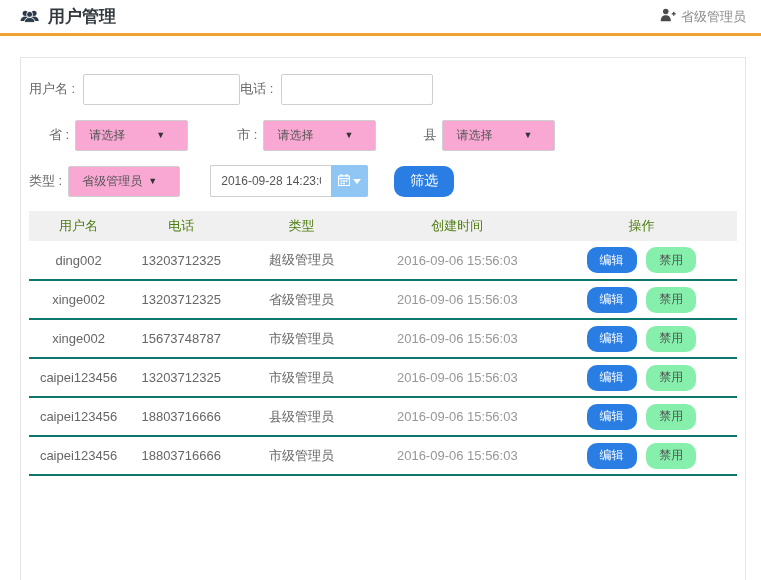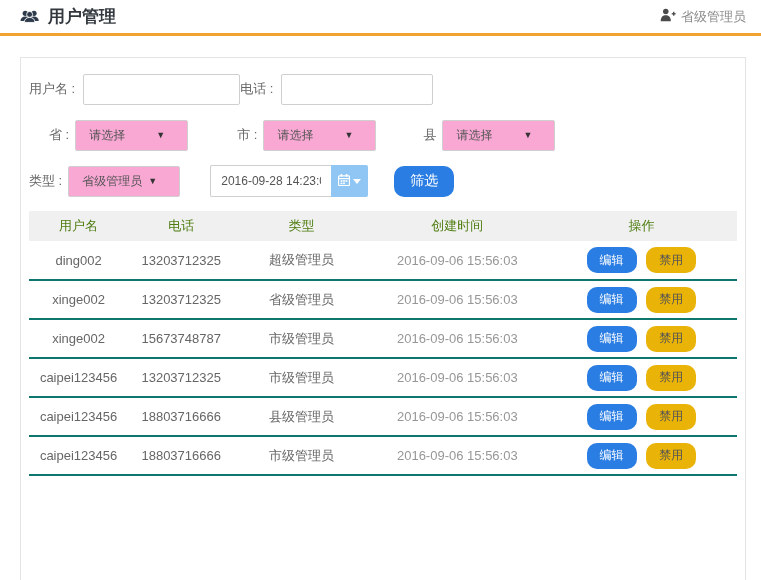--- a/index.html
+++ b/index.html
@@ -60,21 +60,21 @@
   table { width: 100%; border-collapse: collapse; table-layout: fixed; }
   th { height: 30px; background: #f0f0f0; color: #4d7c0f; font-weight: normal;
     font-size: 13px; text-align: center; }
   td { height: 39px; border-bottom: 2px solid #0f766e; font-size: 13px; color: #666;
     text-align: center; }
   .c-time { color: #979797; margin-top: 44px; }
   col.w1 { width: 14%; } col.w2 { width: 15%; } col.w3 { width: 19%; }
   col.w4 { width: 25%; } col.w5 { width: 27%; }
   .btn-blue { background: #2a7de2; color: #fff; font-size: 12px; height: 26px;
     padding: 0 13px; }
-  .btn-gray { background: #eab308; color: #555; font-size: 12px; height: 26px;
+  .btn-gray { background: #86efac; color: #555; font-size: 12px; height: 26px;
     padding: 0 13px; margin-left: 6px; }
 </style>
 </head>
 <body>
 
 <div class="topbar">
   <div class="title-wrap">
     <span class="users-icon">
       <svg width="21" height="15" viewBox="0 0 24 16" fill="#2e3b4c">
         <circle cx="6" cy="4.4" r="3.0"></circle>

